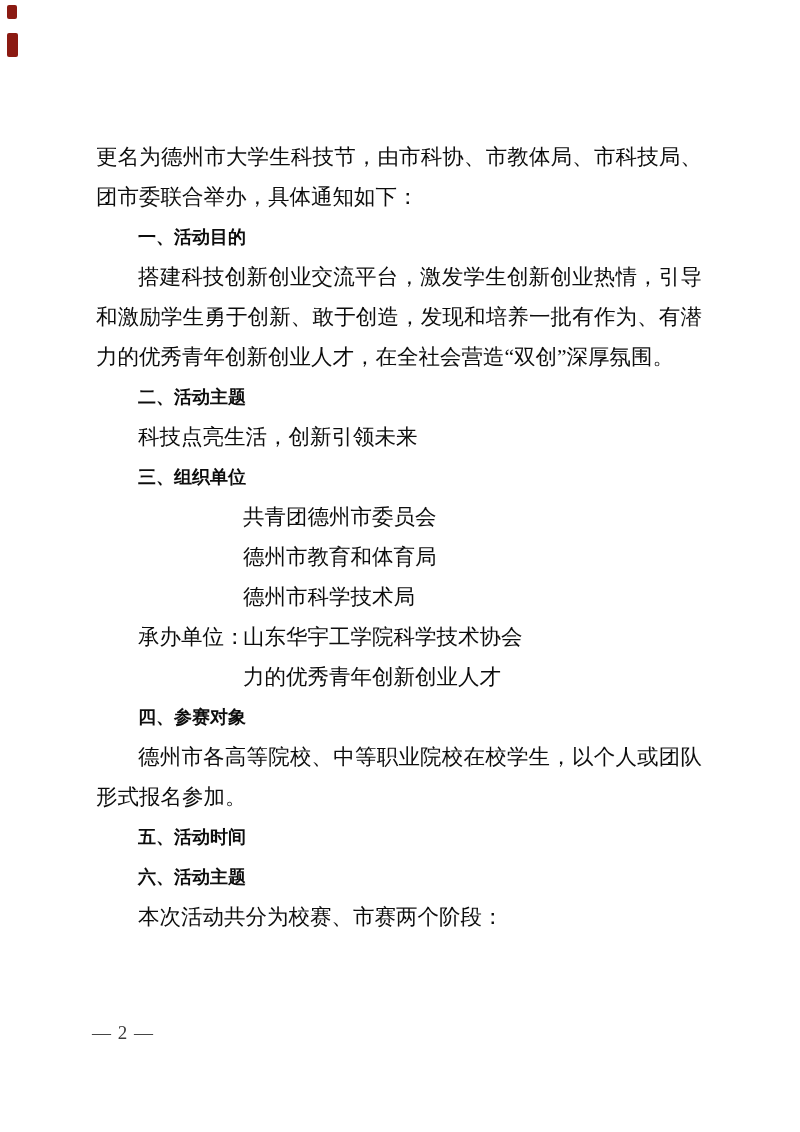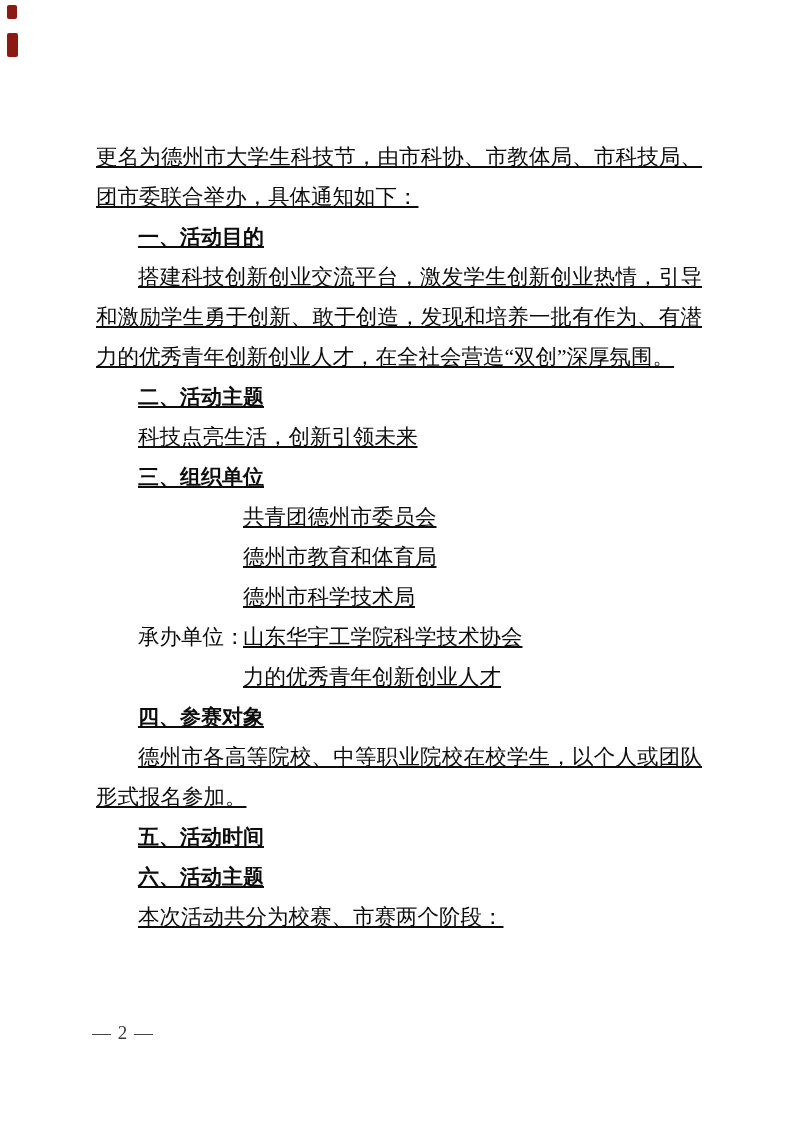--- a/index.html
+++ b/index.html
@@ -19,32 +19,32 @@
   .artifact.mark-1 { left: 7px; top: 5px;  width: 10px; height: 14px; }
   .artifact.mark-2 { left: 7px; top: 33px; width: 11px; height: 24px; }
   .content {
     position: absolute;
     left: 96px;
     top: 137px;
     width: 606px;
     font-size: 21.5px;
     line-height: 40px;
   }
-  .line { min-height: 40px; white-space: nowrap; text-decoration: underline; }
+  .line { min-height: 40px; white-space: nowrap; }
   .line.fill {
     white-space: normal;
     text-align: justify;
     text-align-last: justify;
   }
   .line.indent { padding-left: 42px; }
   .line.heading {
     padding-left: 42px;
     font-family: "Liberation Sans", "DejaVu Sans", sans-serif;
     font-weight: bold;
-    font-size: 21px;
+    font-size: 18px;
   }
   .line.labelrow { padding-left: 42px; }
   .org-label { display: inline-block; width: 105px; }
   .line.hang { padding-left: 147px; }
   .line.date { font-weight: bold; }
   .page-number {
     position: absolute;
     left: 92px;
     top: 1022px;
     font-size: 19px;

